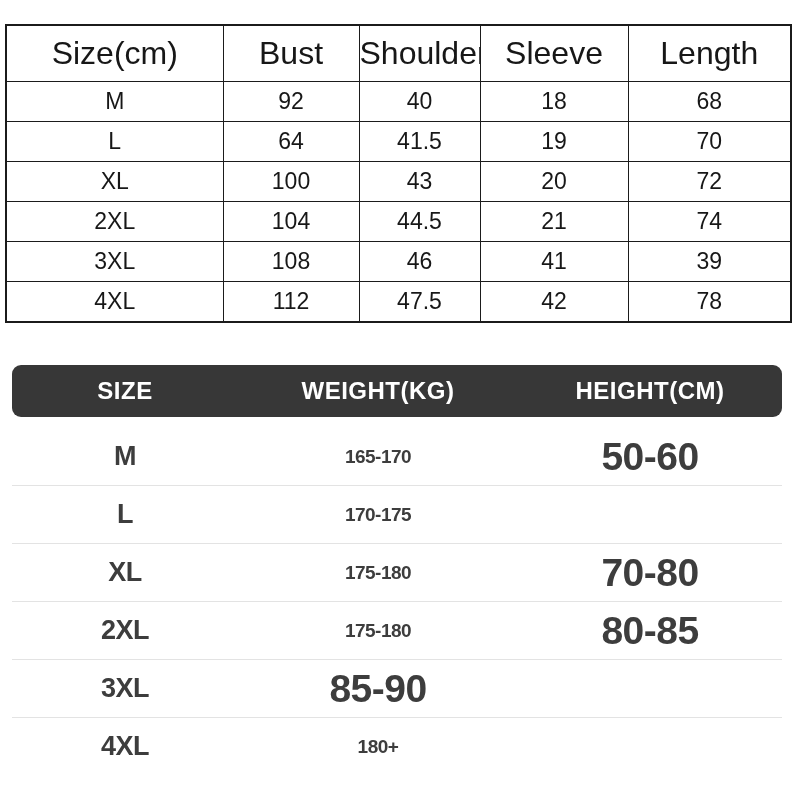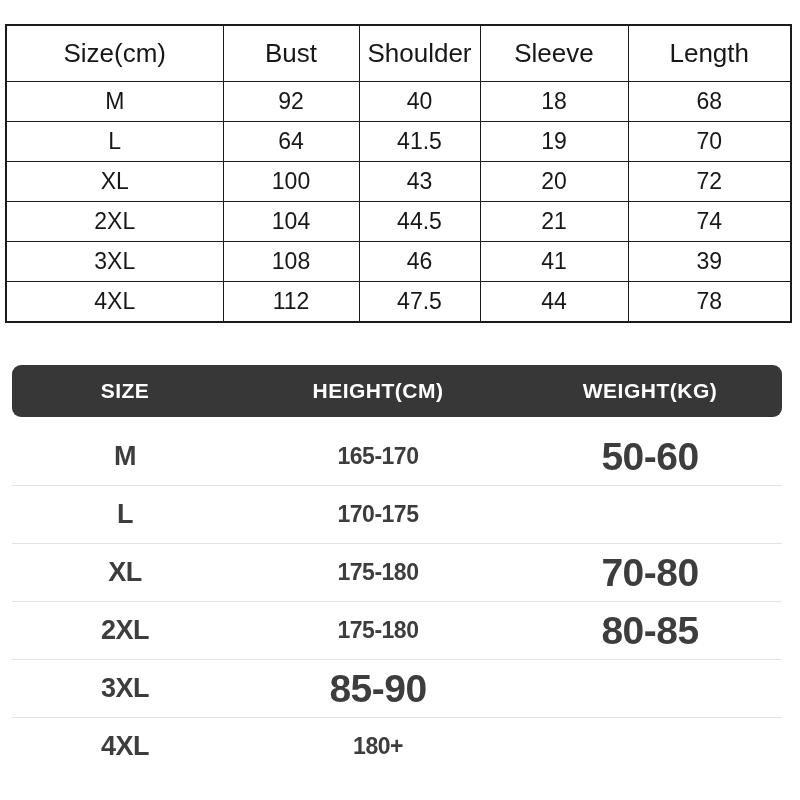--- a/index.html
+++ b/index.html
@@ -17,45 +17,45 @@
     width: 785px;
     border-collapse: collapse; table-layout: fixed;
     border: 2px solid #1b1b1b;
     text-align: center; color: #171717;
   }
   .spec-table th, .spec-table td {
     border: 1px solid #1b1b1b;
     padding: 0; font-weight: normal;
     overflow: hidden; white-space: nowrap;
   }
-  .spec-table th { height: 55px; font-size: 26px; }
+  .spec-table th { height: 55px; font-size: 32px; }
   .spec-table td { height: 39px; font-size: 23px; }
 
   
   .fit-header {
     position: absolute; left: 12px; top: 365px;
     width: 770px; height: 52px;
     background: #373737; border-radius: 9px;
     display: grid; grid-template-columns: 226px 280px 264px;
     align-items: center; text-align: center;
-    color: #ffffff; font-weight: bold; font-size: 21px;
+    color: #ffffff; font-weight: bold; font-size: 24px;
     letter-spacing: 0.5px;
   }
   .fit-body {
     position: absolute; left: 12px; top: 428px;
     width: 770px;
   }
   .fit-row {
     display: grid; grid-template-columns: 226px 280px 264px;
     height: 57px; align-items: center; text-align: center;
     font-weight: bold; color: #3d3d3d; letter-spacing: -0.5px;
   }
   .fit-row:not(:last-child) { border-bottom: 1px solid #e3e3e3; }
   .fit-size   { font-size: 27px; }
-  .fit-height { font-size: 23px; }
+  .fit-height { font-size: 19px; }
   .fit-weight { font-size: 39px; }
 </style>
 </head>
 <body>
 
 <table class="spec-table">
   <colgroup>
     <col style="width:217px">
       <col style="width:136px">
       <col style="width:121px">
@@ -104,30 +104,30 @@
       <td>3XL</td>
       <td>108</td>
       <td>46</td>
       <td>41</td>
       <td>39</td>
     </tr>
     <tr>
       <td>4XL</td>
       <td>112</td>
       <td>47.5</td>
-      <td>44</td>
+      <td>42</td>
       <td>78</td>
     </tr>
   </tbody>
 </table>
 
 <div class="fit-header">
   <div>SIZE</div>
+  <div>WEIGHT(KG)</div>
   <div>HEIGHT(CM)</div>
-  <div>WEIGHT(KG)</div>
 </div>
 
 <div class="fit-body">
   <div class="fit-row">
     <div class="fit-size">M</div>
     <div class="fit-height">165-170</div>
     <div class="fit-weight">50-60</div>
   </div>
   <div class="fit-row">
     <div class="fit-size">L</div>

